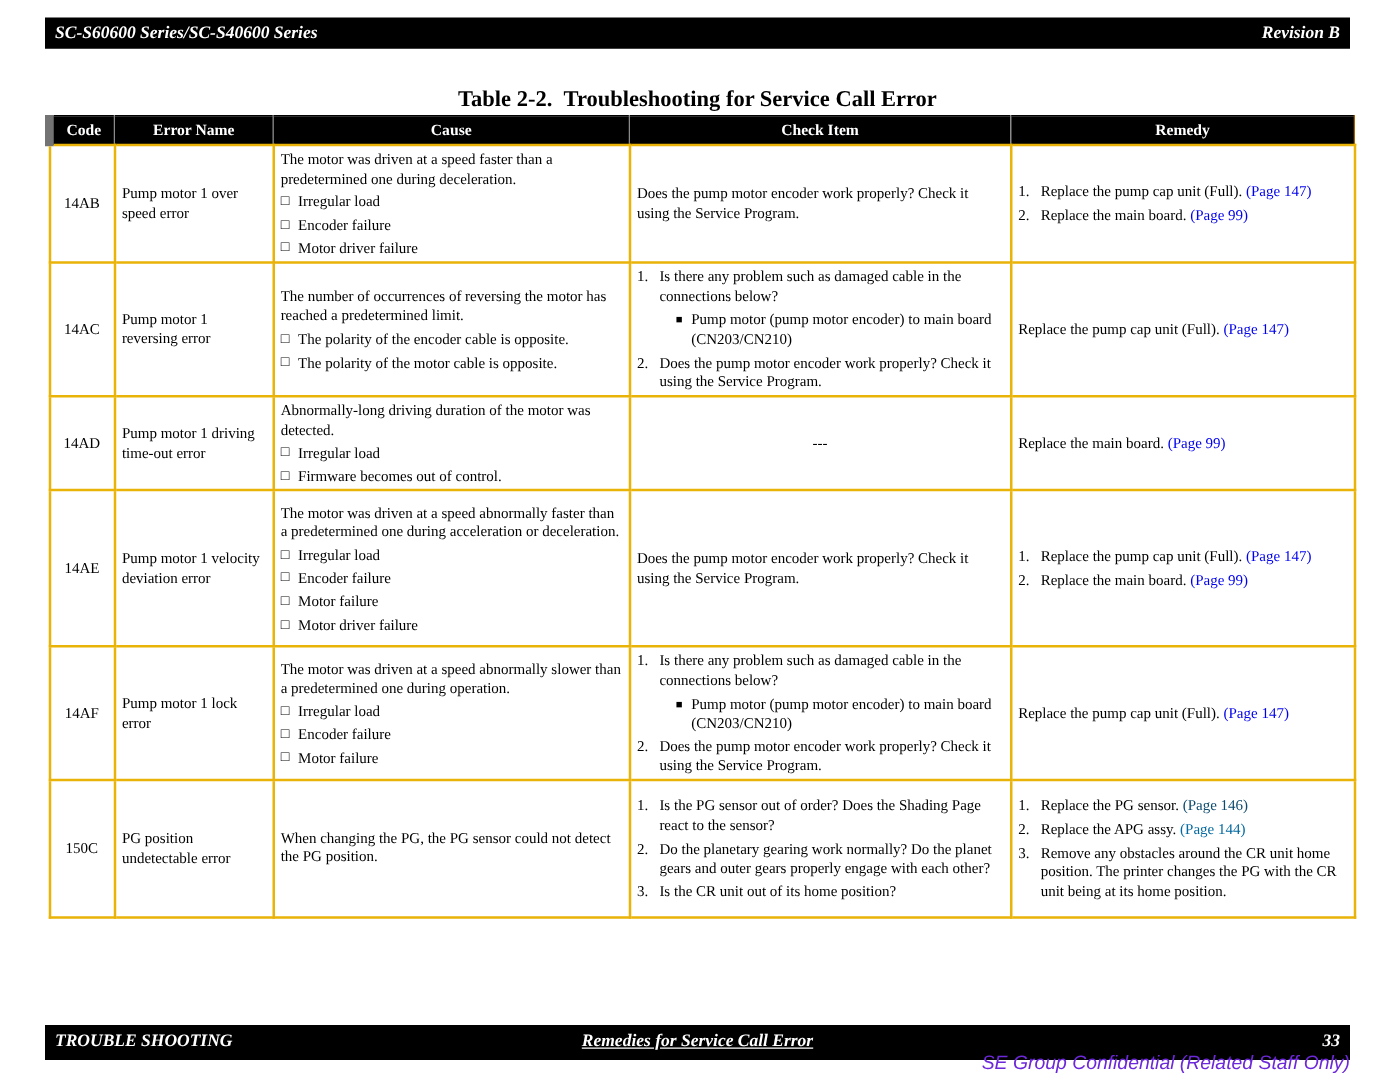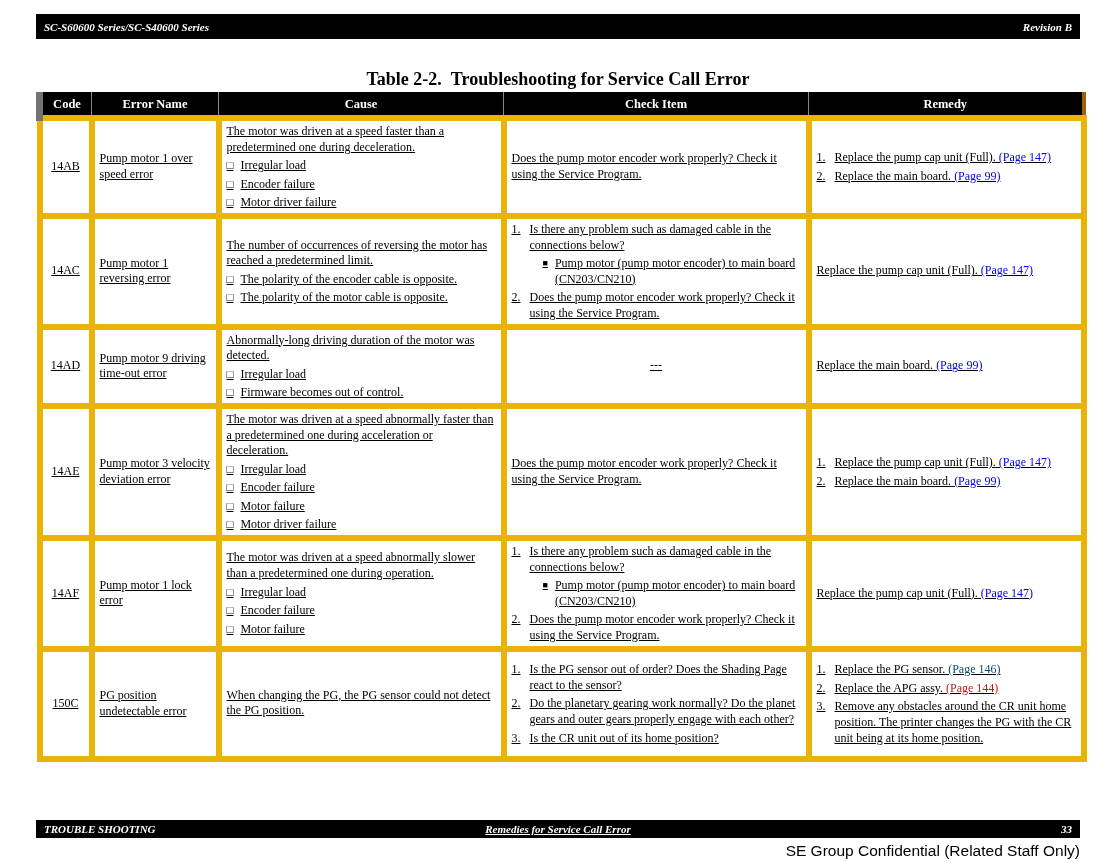--- a/index.html
+++ b/index.html
@@ -3,63 +3,63 @@
 <meta charset="utf-8">
 <style>
   html,body { margin:0; padding:0; }
   body {
     width:1116px; height:862px; position:relative; overflow:hidden;
     background:#ffffff; font-family:"Liberation Serif", serif; color:#000;
   }
   .bar {
     position:absolute; left:36px; width:1044px; background:#000; color:#fff;
     display:flex; align-items:center; box-sizing:border-box;
-    font-style:italic; font-weight:bold; font-size:11px; padding:0 8px;
+    font-style:italic; font-weight:bold; font-size:14px; padding:0 8px;
   }
   .topbar { top:14px; height:25px; justify-content:space-between; }
-  .footbar { top:820px; height:18px; justify-content:space-between; }
+  .footbar { top:820px; height:28px; justify-content:space-between; }
   .footbar .center-label {
     position:absolute; left:50%; transform:translateX(-50%); white-space:nowrap;text-decoration:underline;
   }
   .page-title {
     position:absolute; top:69px; left:0; width:100%; text-align:center;
     font-weight:bold; font-size:18px;
   }
   .page-title .t2 { margin-left:9px; }
   table.doc-table {
     position:absolute; left:36px; top:92px; width:1044px;
     border-collapse:collapse; table-layout:fixed; font-size:12px;
   }
   .doc-table th {
     background:#000; color:#fff; font-weight:bold; font-size:12.5px;
     height:20px; padding:1px 2px; text-align:center;
     border-top:1px solid #000; border-bottom:1px solid #000;
     border-left:1px solid #8a8a8a; border-right:1px solid #8a8a8a;
   }
   .doc-table th:first-child { border-left:7px solid #737373; }
-  .doc-table th:last-child { border-right:4px solid #a16207; }
+  .doc-table th:last-child { border-right:1px solid #a16207; }
   .doc-table td {
-    border:6px solid #eab308; vertical-align:middle;
-    padding:2px 5px; line-height:1.3; word-wrap:break-word;text-decoration:underline;
+    border:2px solid #eab308; vertical-align:middle;
+    padding:2px 5px; line-height:1.3; word-wrap:break-word;
   }
   .c-code { text-align:center;margin-left:32px; }
   .p { margin:1px 0 2px 0; }
   .chk { display:flex; margin-top:3px; }
   .box { flex:none; margin-right:7px; font-size:11.5px; line-height:1.35; }
   .num-row { display:flex; margin-top:3px; }
   .num-row:first-child { margin-top:1px; }
   .num { flex:none; width:18px; }
   .bullet-row { display:flex; margin:3px 0 0 13px; }
   .sq { flex:none; margin-right:7px; font-size:9px; line-height:1.75; }
   .center { text-align:center; }
   .link { cursor:pointer; }
   .confidential {
     position:absolute; top:842px; right:36px;
-    font-family:"Liberation Sans", sans-serif; 
-    font-size:15.5px; color:#000000; white-space:nowrap;
+    font-family:"Liberation Sans", sans-serif; font-style:italic;
+    font-size:15.5px; color:#6d28d9; white-space:nowrap;
   }
 </style>
 </head>
 <body>
 
 <div class="bar topbar">
   <span>SC-S60600 Series/SC-S40600 Series</span>
   <span>Revision B</span>
 </div>
 
@@ -148,42 +148,42 @@
               <div>Does the pump motor encoder work properly? Check it using the Service Program.</div>
             </div>
           </div>
         </td>
         <td class="c-remedy">
           <div>Replace the pump cap unit (Full).<span class="link" style="color: rgb(0, 0, 238);"> (Page 147)</span></div>
         </td>
       </tr>
       <tr style="height: 72px;">
         <td class="c-code">14AD</td>
-        <td class="c-name">Pump motor 9 driving time-out error</td>
+        <td class="c-name">Pump motor 1 driving time-out error</td>
         <td class="c-cause">
           <div class="p">Abnormally-long driving duration of the motor was detected.</div>
           <div class="chk">
             <span class="box">□</span>
             <span>Irregular load</span>
           </div>
           <div class="chk">
             <span class="box">□</span>
             <span>Firmware becomes out of control.</span>
           </div>
         </td>
         <td class="c-check">
           <div class="center">---</div>
         </td>
         <td class="c-remedy">
           <div>Replace the main board.<span class="link" style="color: rgb(0, 0, 238);"> (Page 99)</span></div>
         </td>
       </tr>
       <tr style="height: 125px;">
         <td class="c-code">14AE</td>
-        <td class="c-name">Pump motor 3 velocity deviation error</td>
+        <td class="c-name">Pump motor 1 velocity deviation error</td>
         <td class="c-cause">
           <div class="p">The motor was driven at a speed abnormally faster than a predetermined one during acceleration or deceleration.</div>
           <div class="chk">
             <span class="box">□</span>
             <span>Irregular load</span>
           </div>
           <div class="chk">
             <span class="box">□</span>
             <span>Encoder failure</span>
           </div>
@@ -276,21 +276,21 @@
             </div>
           </div>
         </td>
         <td class="c-remedy">
           <div class="num-row">
             <span class="num">1.</span>
             <div>Replace the PG sensor.<span class="link" style="color: #0c4a6e;"> (Page 146)</span></div>
           </div>
           <div class="num-row">
             <span class="num">2.</span>
-            <div>Replace the APG assy.<span class="link" style="color: #b91c1c;"> (Page 144)</span></div>
+            <div>Replace the APG assy.<span class="link" style="color: #0369a1;"> (Page 144)</span></div>
           </div>
           <div class="num-row">
             <span class="num">3.</span>
             <div>Remove any obstacles around the CR unit home position. The printer changes the PG with the CR unit being at its home position.</div>
           </div>
         </td>
       </tr>
     </tbody>
 </table>
 

